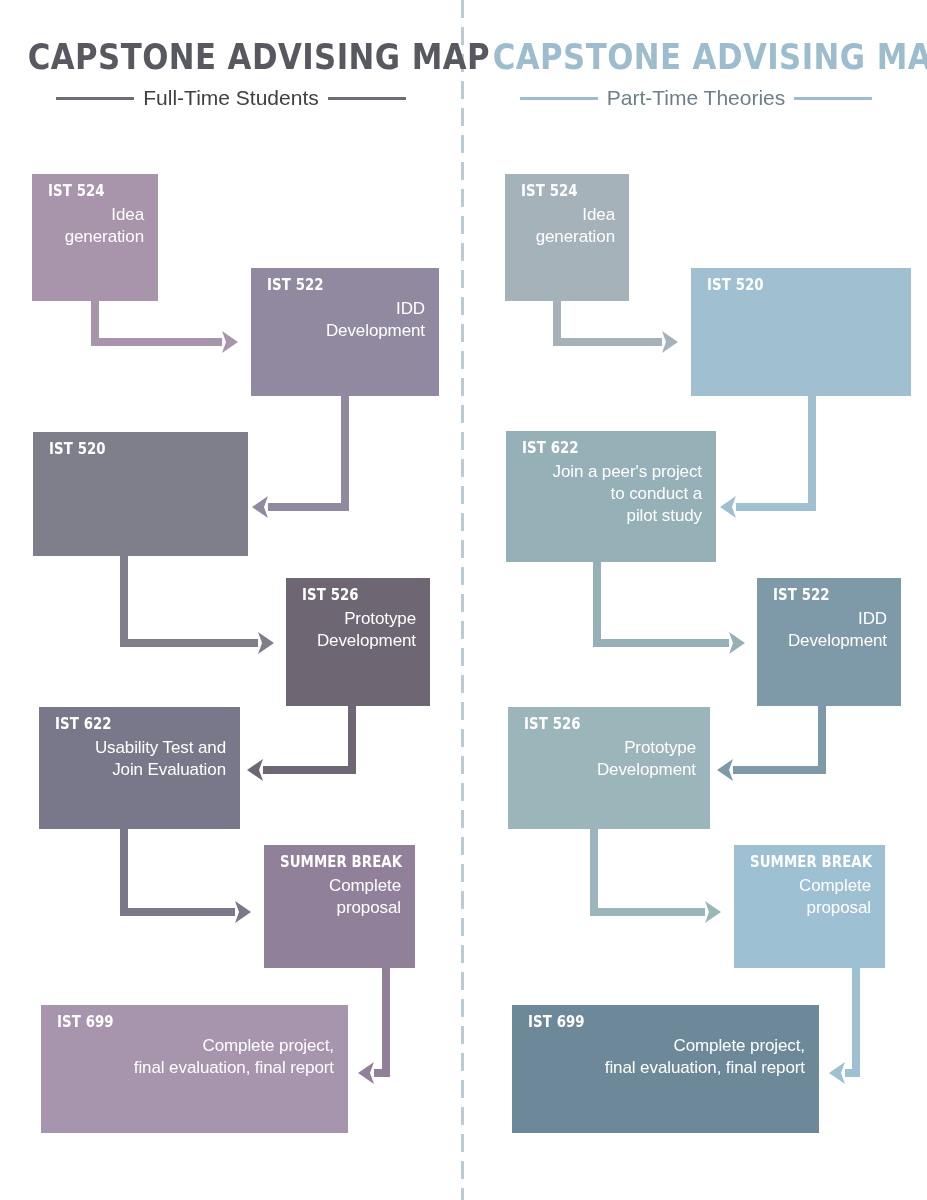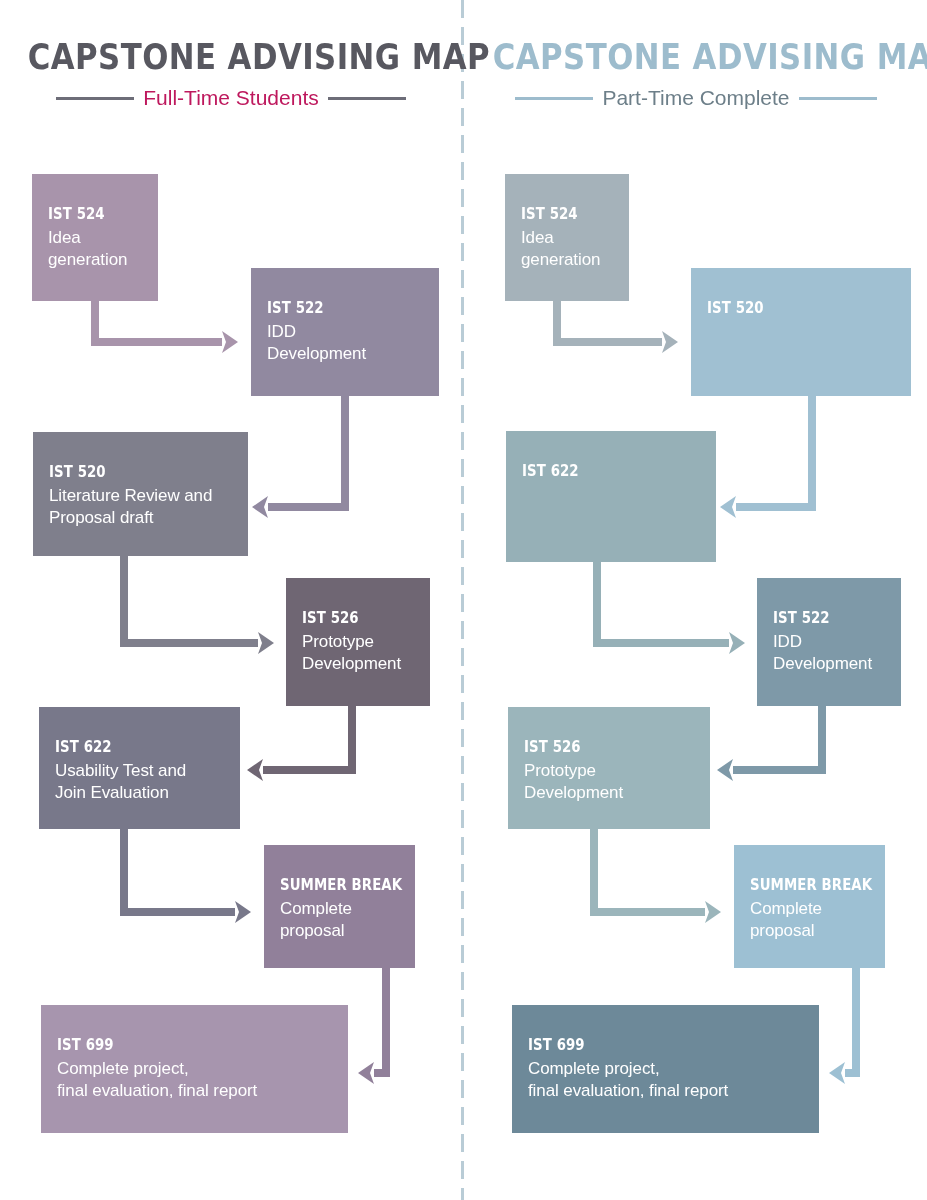--- a/index.html
+++ b/index.html
@@ -64,41 +64,42 @@
   .hdr.left  .hdr-rule  { background: #6d6d78; }
 
   .hdr.right .hdr-title { color: #9dbccd; }
   .hdr.right .hdr-sub   { color: #6d7f89; }
   .hdr.right .hdr-rule  { background: #9dbccd; }
 
   
   .node {
     position: absolute;
     color: #ffffff;
-    padding: 32px 14px 10px 16px;
+    padding: 9px 14px 10px 16px;
     overflow: hidden;
   }
   .node .code {
     font-family: "DejaVu Sans", sans-serif;
     font-weight: 700;
     font-size: 15.5px;
     letter-spacing: 0.1px;
     transform: scaleX(0.86);
     transform-origin: left center;
     line-height: 1.15;
     white-space: nowrap;
     margin-bottom: 3px;
   }
   .node .desc {
     font-family: "Liberation Sans", sans-serif;
     font-weight: 400;
     font-size: 17px;
     line-height: 1.30;
     white-space: pre-line;
     letter-spacing: -0.1px;
+    text-align: right;
   }
 
   
   svg.links {
     position: absolute;
     left: 0; top: 0;
     width: 927px; height: 1200px;
     pointer-events: none;
   }
 </style>
@@ -106,30 +107,30 @@
 <body>
 
 <div id="page">
 
   <div class="divider" style="background-image: linear-gradient(rgb(185, 204, 214) 0px, rgb(185, 204, 214) 18px, rgb(255, 255, 255) 18px, rgb(255, 255, 255) 27px);"></div>
 
   <div class="hdr left" style="left:0px; top:40px; width:462px;">
     <div class="hdr-title" style="color: rgb(88, 88, 96);">CAPSTONE ADVISING MAP</div>
     <div class="hdr-sub-wrap">
       <span class="hdr-rule" style="background: rgb(109, 109, 120);"></span>
-      <span class="hdr-sub" style="color: #be185d;">Full-Time Students</span>
+      <span class="hdr-sub" style="color: #404040;">Full-Time Students</span>
       <span class="hdr-rule" style="background: rgb(109, 109, 120);"></span>
     </div>
   </div>
 
   <div class="hdr right" style="left:465px; top:40px; width:462px;">
     <div class="hdr-title" style="color: rgb(157, 188, 205);">CAPSTONE ADVISING MAP</div>
     <div class="hdr-sub-wrap">
       <span class="hdr-rule" style="background: rgb(157, 188, 205);"></span>
-      <span class="hdr-sub" style="color: rgb(109, 127, 137);">Part-Time Complete</span>
+      <span class="hdr-sub" style="color: rgb(109, 127, 137);">Part-Time Theories</span>
       <span class="hdr-rule" style="background: rgb(157, 188, 205);"></span>
     </div>
   </div>
 
   <svg class="links" id="link-layer" viewBox="0 0 927 1200">
       <path d="M 95,301 L 95,342 L 222,342" fill="none" stroke="#a894ab" stroke-width="8" stroke-linecap="butt" stroke-linejoin="miter"></path>
       <polygon points="238,342 222,331 226,342 222,353" fill="#a894ab"></polygon>
       <path d="M 345,396 L 345,507 L 268,507" fill="none" stroke="#9189a0" stroke-width="8" stroke-linecap="butt" stroke-linejoin="miter"></path>
       <polygon points="252,507 268,496 264,507 268,518" fill="#9189a0"></polygon>
       <path d="M 124,556 L 124,643 L 258,643" fill="none" stroke="#7f7f8c" stroke-width="8" stroke-linecap="butt" stroke-linejoin="miter"></path>
@@ -160,22 +161,20 @@
         <div class="desc">Idea
 generation</div>
       </div>
       <div class="node" style="left: 251px; top: 268px; width: 188px; height: 128px; background: rgb(145, 137, 160);">
         <div class="code">IST 522</div>
         <div class="desc">IDD
 Development</div>
       </div>
       <div class="node" style="left: 33px; top: 432px; width: 215px; height: 124px; background: rgb(127, 127, 140);">
         <div class="code">IST 520</div>
-        <div class="desc">Literature Review and
-Proposal draft</div>
       </div>
       <div class="node" style="left: 286px; top: 578px; width: 144px; height: 128px; background: rgb(111, 102, 115);">
         <div class="code">IST 526</div>
         <div class="desc">Prototype
 Development</div>
       </div>
       <div class="node" style="left: 39px; top: 707px; width: 201px; height: 122px; background: rgb(120, 120, 138);">
         <div class="code">IST 622</div>
         <div class="desc">Usability Test and
 Join Evaluation</div>
@@ -193,20 +192,23 @@
       <div class="node" style="left: 505px; top: 174px; width: 124px; height: 127px; background: rgb(165, 178, 186);">
         <div class="code">IST 524</div>
         <div class="desc">Idea
 generation</div>
       </div>
       <div class="node" style="left: 691px; top: 268px; width: 220px; height: 128px; background: rgb(160, 192, 210);">
         <div class="code">IST 520</div>
       </div>
       <div class="node" style="left: 506px; top: 431px; width: 210px; height: 131px; background: rgb(150, 176, 183);">
         <div class="code">IST 622</div>
+        <div class="desc">Join a peer's project
+to conduct a
+pilot study</div>
       </div>
       <div class="node" style="left: 757px; top: 578px; width: 144px; height: 128px; background: rgb(126, 153, 168);">
         <div class="code">IST 522</div>
         <div class="desc">IDD
 Development</div>
       </div>
       <div class="node" style="left: 508px; top: 707px; width: 202px; height: 122px; background: rgb(155, 181, 187);">
         <div class="code">IST 526</div>
         <div class="desc">Prototype
 Development</div>

